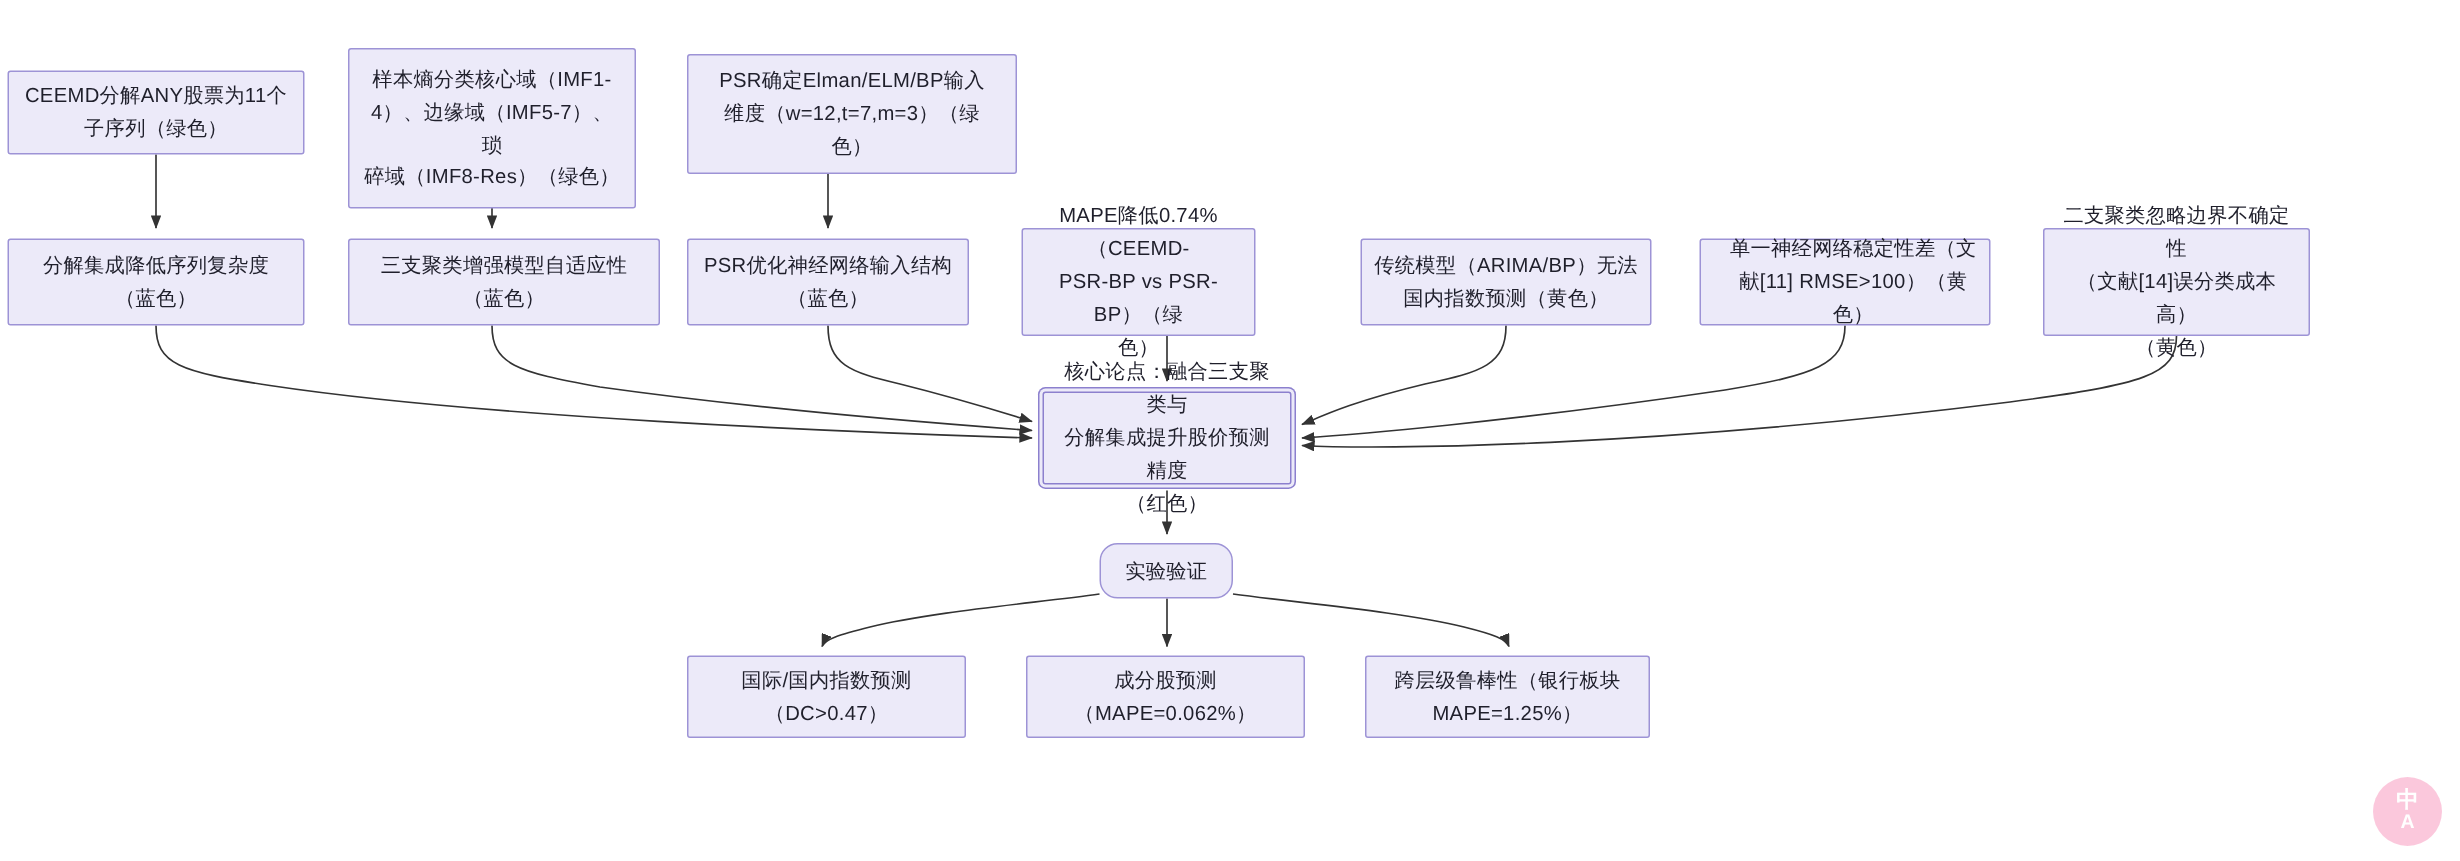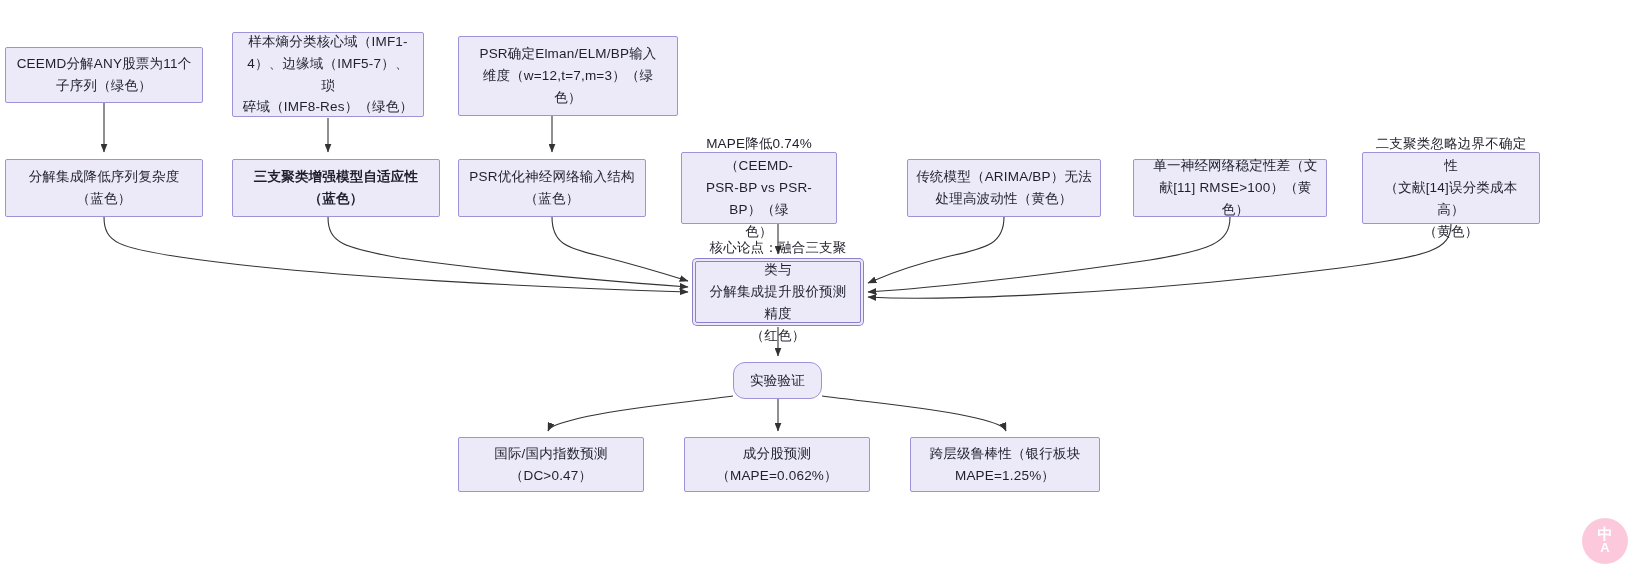--- a/index.html
+++ b/index.html
@@ -103,50 +103,50 @@
         <path d="M778,399 L778,431" marker-end="url(#arrowhead)"></path>
         <path d="M822,396 C866,402 936,408 976,418 C996,423 1004,426 1006,431" marker-end="url(#arrowhead)"></path>
       </g>
   </svg>
 
   <div id="node-layer">
       <div class="node" style="left: 5px; top: 47px; width: 198px; height: 56px;">
         <span class="node-text">CEEMD分解ANY股票为11个
 子序列（绿色）</span>
       </div>
-      <div class="node" style="left: 232px; top: 32px; width: 192px; height: 85px;">
+      <div class="node" style="left: 232px; top: 32px; width: 192px; height: 107px;">
         <span class="node-text">样本熵分类核心域（IMF1-
 4）、边缘域（IMF5-7）、琐
 碎域（IMF8-Res）（绿色）</span>
       </div>
       <div class="node" style="left: 458px; top: 36px; width: 220px; height: 80px;">
         <span class="node-text">PSR确定Elman/ELM/BP输入
 维度（w=12,t=7,m=3）（绿
 色）</span>
       </div>
       <div class="node" style="left: 5px; top: 159px; width: 198px; height: 58px;">
         <span class="node-text">分解集成降低序列复杂度
 （蓝色）</span>
       </div>
-      <div class="node" style="left: 232px; top: 159px; width: 208px; height: 58px; font-weight: bold;">
+      <div class="node" style="left: 232px; top: 159px; width: 208px; height: 58px;">
         <span class="node-text">三支聚类增强模型自适应性
 （蓝色）</span>
       </div>
       <div class="node" style="left: 458px; top: 159px; width: 188px; height: 58px;">
         <span class="node-text">PSR优化神经网络输入结构
 （蓝色）</span>
       </div>
       <div class="node" style="left: 681px; top: 152px; width: 156px; height: 72px;">
         <span class="node-text">MAPE降低0.74%（CEEMD-
 PSR-BP vs PSR-BP）（绿
 色）</span>
       </div>
       <div class="node" style="left: 907px; top: 159px; width: 194px; height: 58px;">
         <span class="node-text">传统模型（ARIMA/BP）无法
-处理高波动性（黄色）</span>
+国内指数预测（黄色）</span>
       </div>
       <div class="node" style="left: 1133px; top: 159px; width: 194px; height: 58px; padding-left: 19px;">
         <span class="node-text">单一神经网络稳定性差（文
 献[11] RMSE&gt;100）（黄色）</span>
       </div>
       <div class="node" style="left: 1362px; top: 152px; width: 178px; height: 72px;">
         <span class="node-text">二支聚类忽略边界不确定性
 （文献[14]误分类成本高）
 （黄色）</span>
       </div>

